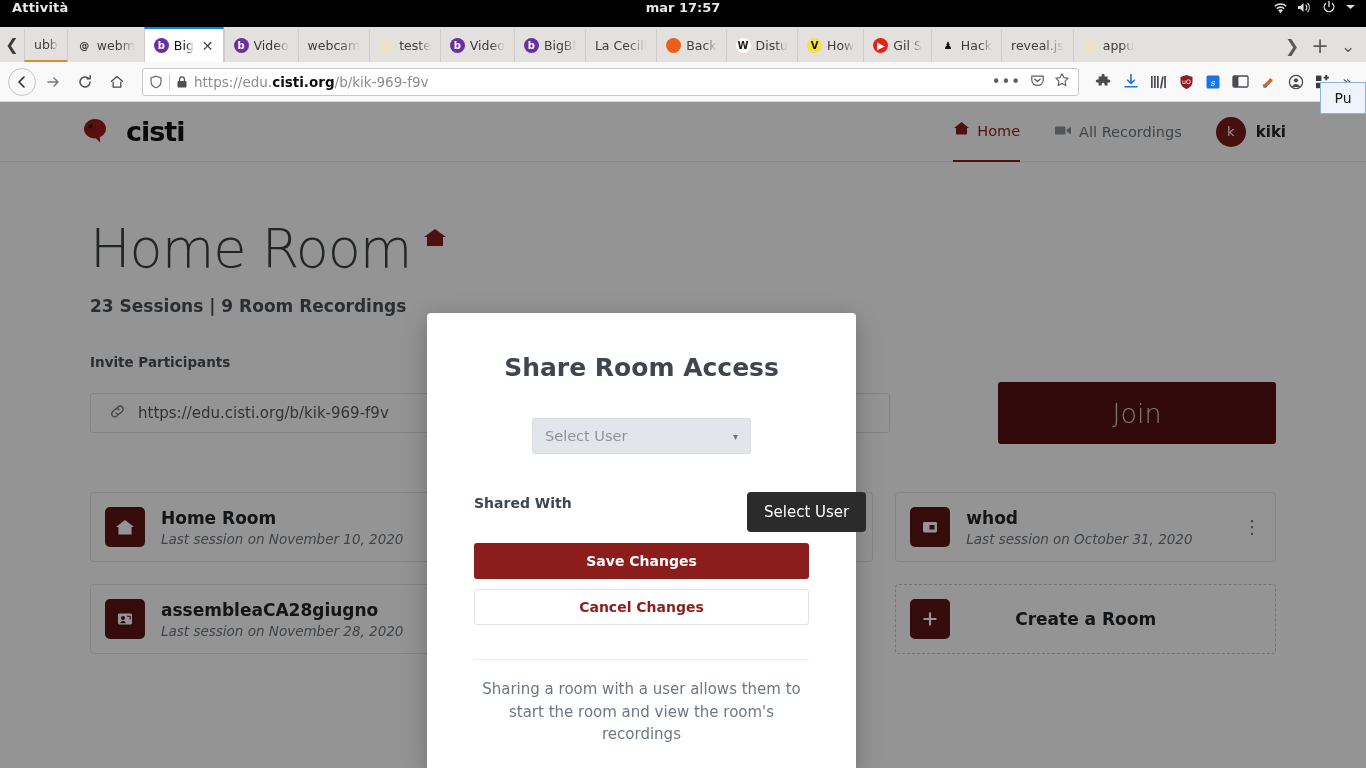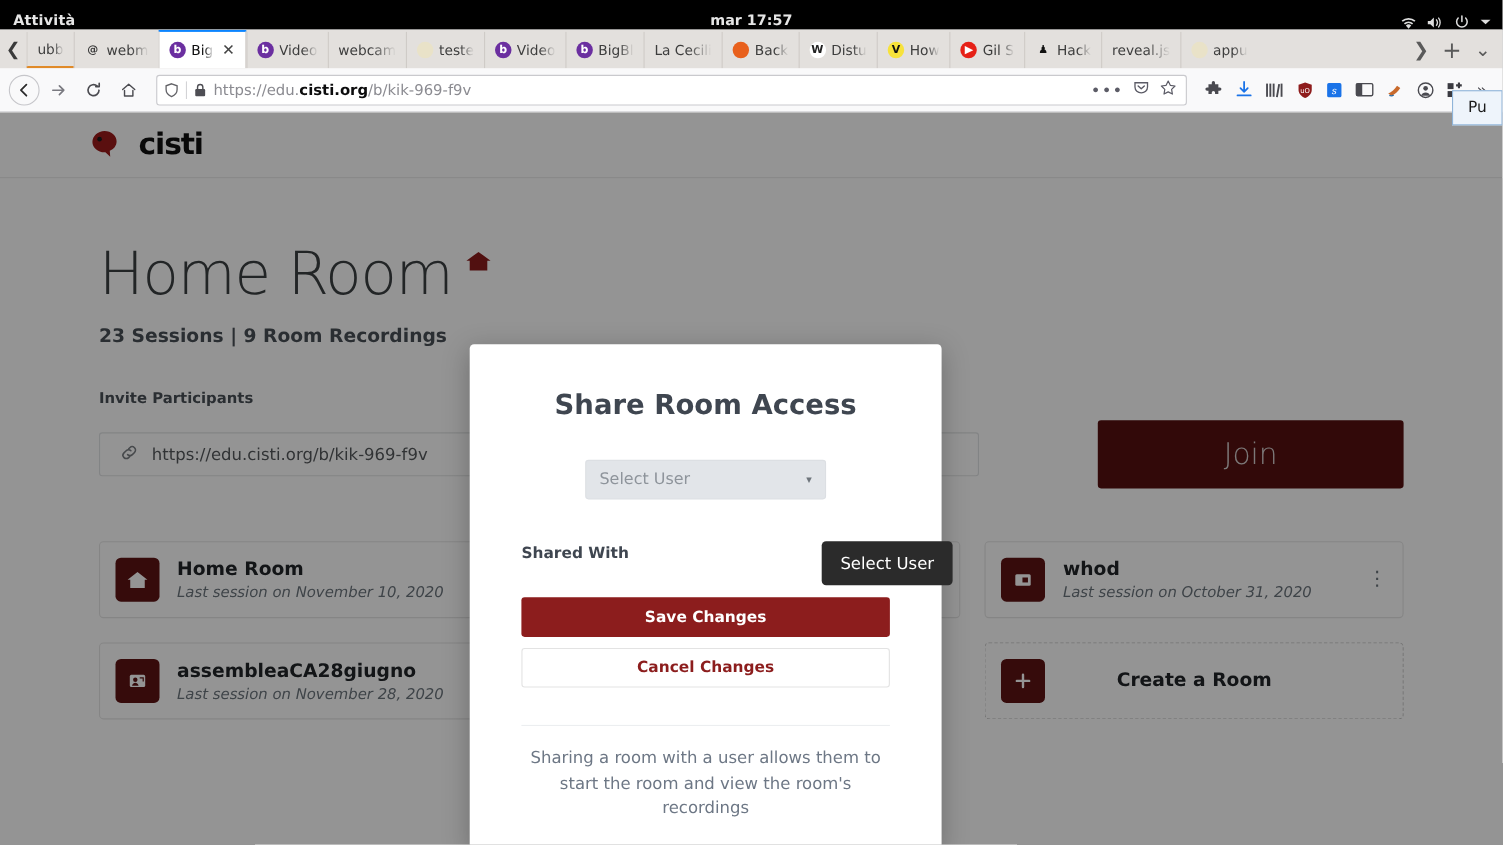--- a/index.html
+++ b/index.html
@@ -6,21 +6,21 @@
   html, body {
     width: 1366px; height: 768px;
     font-family: "DejaVu Sans", "Liberation Sans", sans-serif;
     overflow: hidden;
     background: #c9c9c9;
   }
 
   
   .gnome-bar {
     height: 27px; background: #000; color: #e6e6e6;
-    display: flex; align-items: flex-end; position: relative;
+    display: flex; align-items: flex-start; position: relative;
     font-size: 13px; font-weight: 700;
   }
   .gnome-activities { margin-left: 12px; letter-spacing: .2px; }
   .gnome-clock {
     position: absolute; left: 0; right: 0; text-align: center;
     font-size: 13px; font-weight: 700; pointer-events: none;
   }
   .gnome-tray {
     margin-left: auto; margin-right: 10px;
     display: flex; align-items: center; gap: 9px;
@@ -437,20 +437,43 @@
   <div class="page-inner">
 
     <div class="site-header">
       <div class="logo">
         <svg width="30" height="30" viewBox="0 0 30 30">
           <path d="M15 3c6 0 11 4.2 11 9.4 0 4.1-2.6 7.3-6.2 8.6l.4 5.6-4.4-4.3c-.3 0-.5.1-.8.1C9 22.4 4 18.2 4 13 4 7.8 9 3 15 3z" fill="#9b1b1b"></path>
           <circle cx="10.5" cy="10.5" r="2.1" fill="#1a1a1a"></circle>
         </svg>
         <span class="logo-txt">cisti</span>
       </div>
+      <div class="site-nav">
+        <div class="nav-item active">
+          <span>
+            <svg width="17" height="15" viewBox="0 0 17 15">
+                <path d="M8.5 1 16 7h-2v6.5H3V7H1L8.5 1z" fill="#8c1d1d"></path>
+              </svg>
+          </span>
+          <span>Home</span>
+        </div>
+        <div class="nav-item">
+          <span>
+            <svg width="18" height="13" viewBox="0 0 18 13">
+                <rect x="1" y="2.6" width="10.5" height="8" rx="1.2" fill="#8d949c"></rect>
+                <path d="M12.6 5.6 17 2.8v7.6l-4.4-2.8z" fill="#8d949c"></path>
+              </svg>
+          </span>
+          <span>All Recordings</span>
+        </div>
+        <div class="nav-user">
+          <span class="avatar">k</span>
+          <span class="nav-user-name">kiki</span>
+        </div>
+      </div>
     </div>
 
     <div class="content">
       <div class="room-title-row">
         <div class="room-title">Home Room</div>
         <div class="room-title-icon">
           <svg width="24" height="20" viewBox="0 0 24 20">
               <path d="M12 1 23 9h-3v9H4V9H1L12 1z" fill="#8c1d1d"></path>
             </svg>
         </div>

